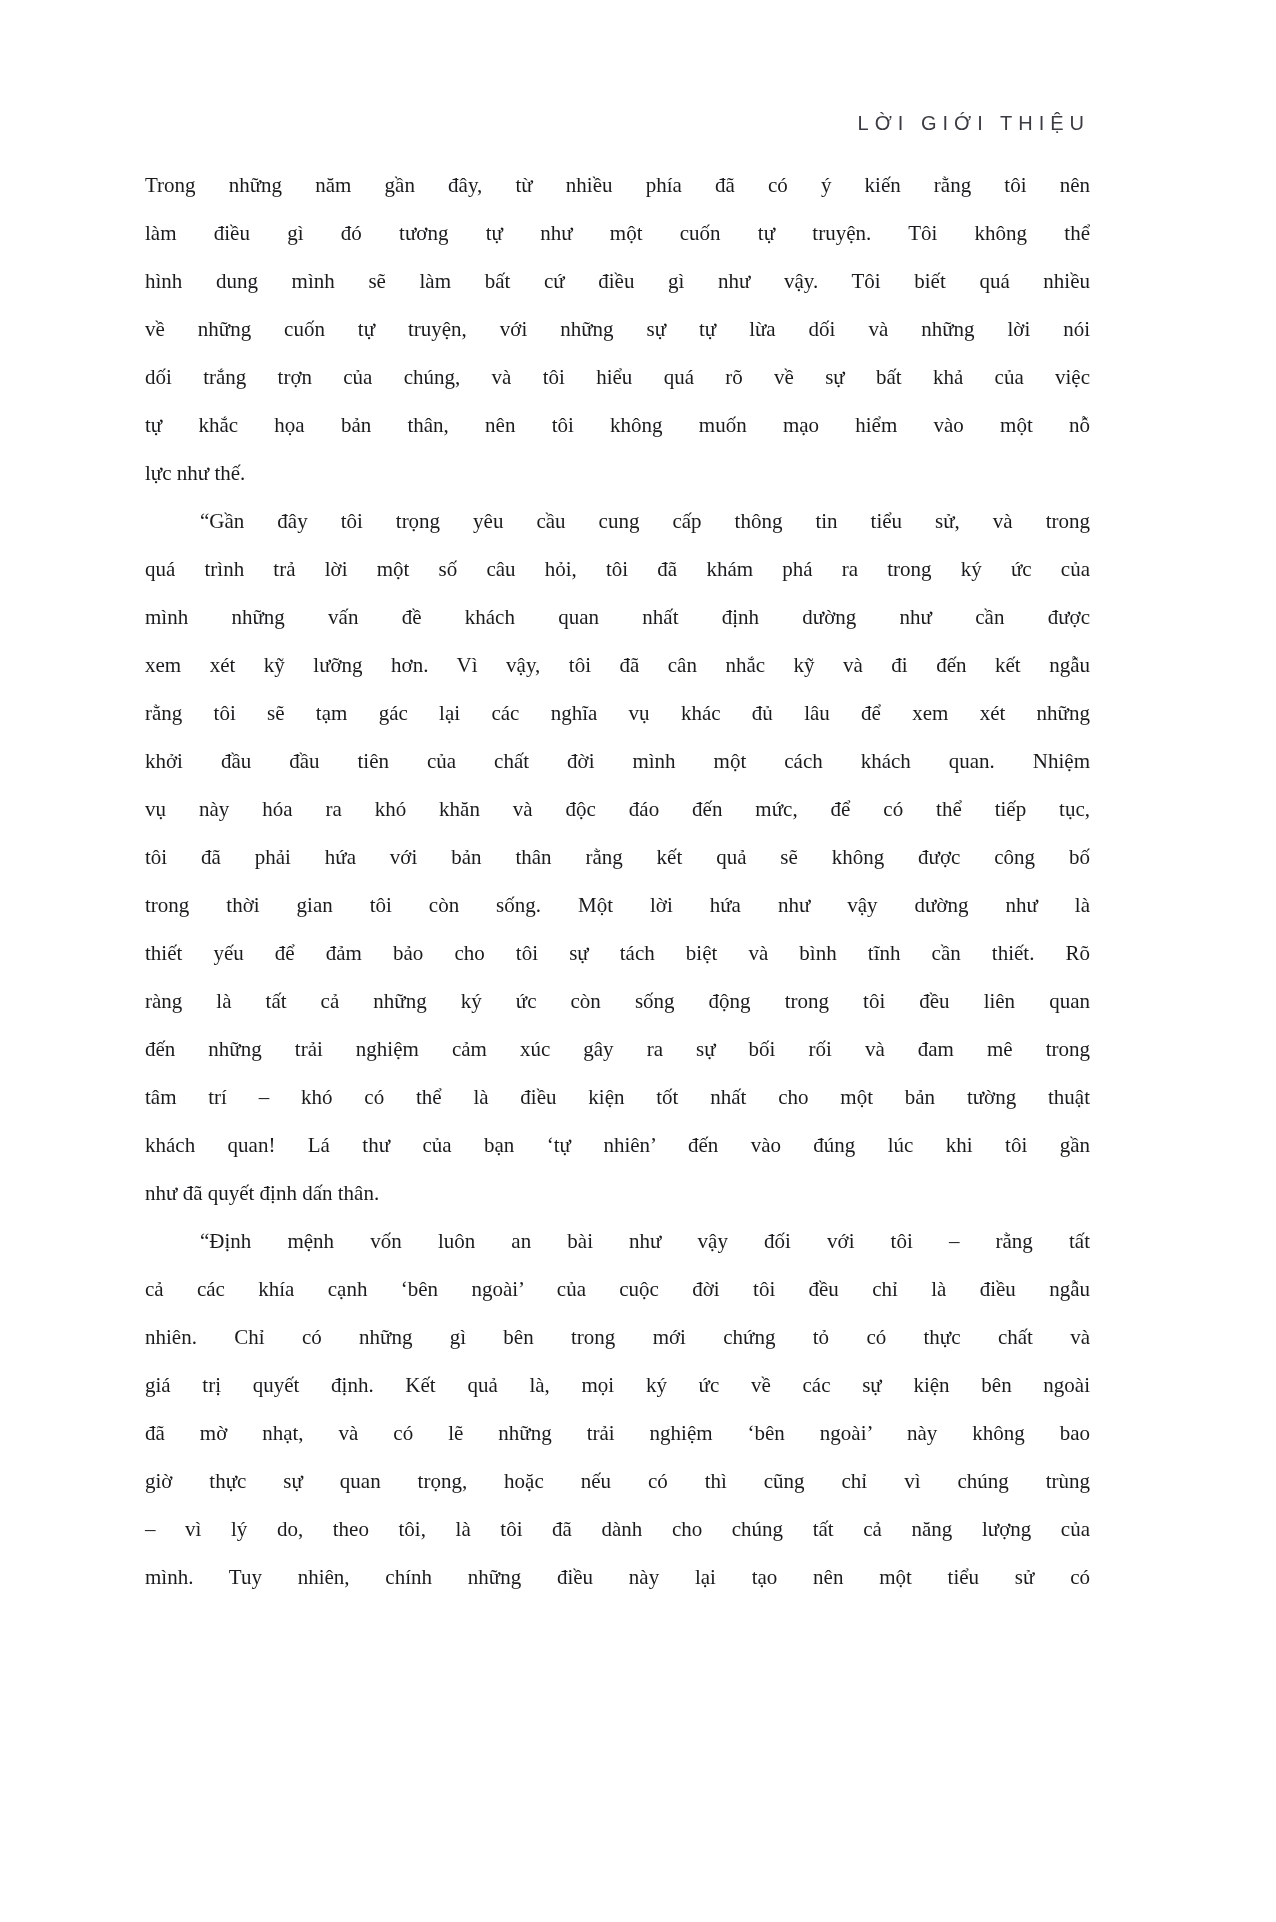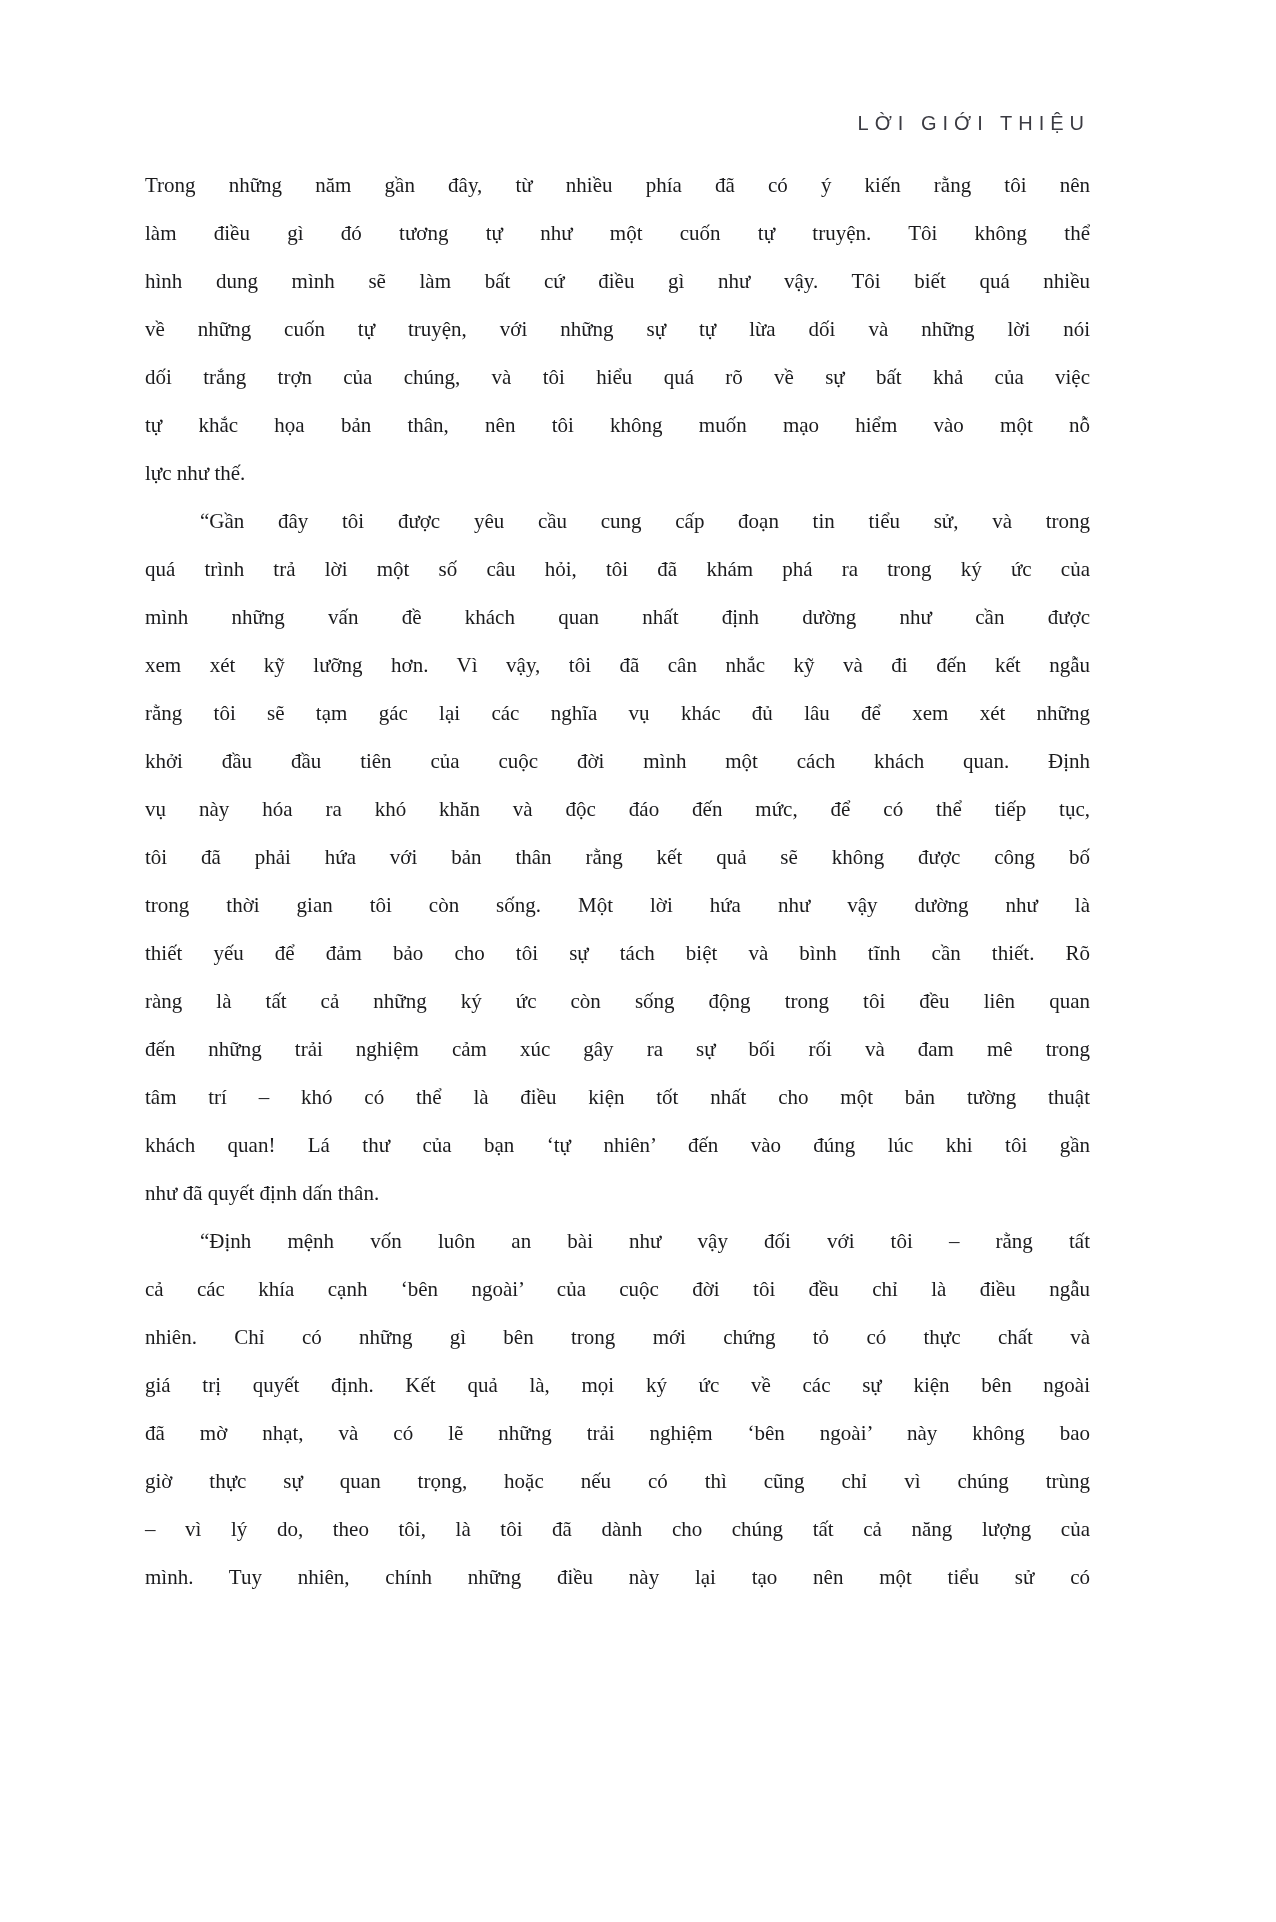--- a/index.html
+++ b/index.html
@@ -65,26 +65,26 @@
       <div class="para">
         <div class="line">Trong những năm gần đây, từ nhiều phía đã có ý kiến rằng tôi nên</div>
         <div class="line">làm điều gì đó tương tự như một cuốn tự truyện. Tôi không thể</div>
         <div class="line">hình dung mình sẽ làm bất cứ điều gì như vậy. Tôi biết quá nhiều</div>
         <div class="line">về những cuốn tự truyện, với những sự tự lừa dối và những lời nói</div>
         <div class="line">dối trắng trợn của chúng, và tôi hiểu quá rõ về sự bất khả của việc</div>
         <div class="line">tự khắc họa bản thân, nên tôi không muốn mạo hiểm vào một nỗ</div>
         <div class="line last">lực như thế.</div>
       </div>
       <div class="para">
-        <div class="line first">“Gần đây tôi được yêu cầu cung cấp đoạn tin tiểu sử, và trong</div>
+        <div class="line first">“Gần đây tôi trọng yêu cầu cung cấp thông tin tiểu sử, và trong</div>
         <div class="line">quá trình trả lời một số câu hỏi, tôi đã khám phá ra trong ký ức của</div>
         <div class="line">mình những vấn đề khách quan nhất định dường như cần được</div>
         <div class="line">xem xét kỹ lưỡng hơn. Vì vậy, tôi đã cân nhắc kỹ và đi đến kết ngẫu</div>
         <div class="line">rằng tôi sẽ tạm gác lại các nghĩa vụ khác đủ lâu để xem xét những</div>
-        <div class="line">khởi đầu đầu tiên của cuộc đời mình một cách khách quan. Định</div>
+        <div class="line">khởi đầu đầu tiên của chất đời mình một cách khách quan. Nhiệm</div>
         <div class="line">vụ này hóa ra khó khăn và độc đáo đến mức, để có thể tiếp tục,</div>
         <div class="line">tôi đã phải hứa với bản thân rằng kết quả sẽ không được công bố</div>
         <div class="line">trong thời gian tôi còn sống. Một lời hứa như vậy dường như là</div>
         <div class="line">thiết yếu để đảm bảo cho tôi sự tách biệt và bình tĩnh cần thiết. Rõ</div>
         <div class="line">ràng là tất cả những ký ức còn sống động trong tôi đều liên quan</div>
         <div class="line">đến những trải nghiệm cảm xúc gây ra sự bối rối và đam mê trong</div>
         <div class="line">tâm trí – khó có thể là điều kiện tốt nhất cho một bản tường thuật</div>
         <div class="line">khách quan! Lá thư của bạn ‘tự nhiên’ đến vào đúng lúc khi tôi gần</div>
         <div class="line last">như đã quyết định dấn thân.</div>
       </div>

